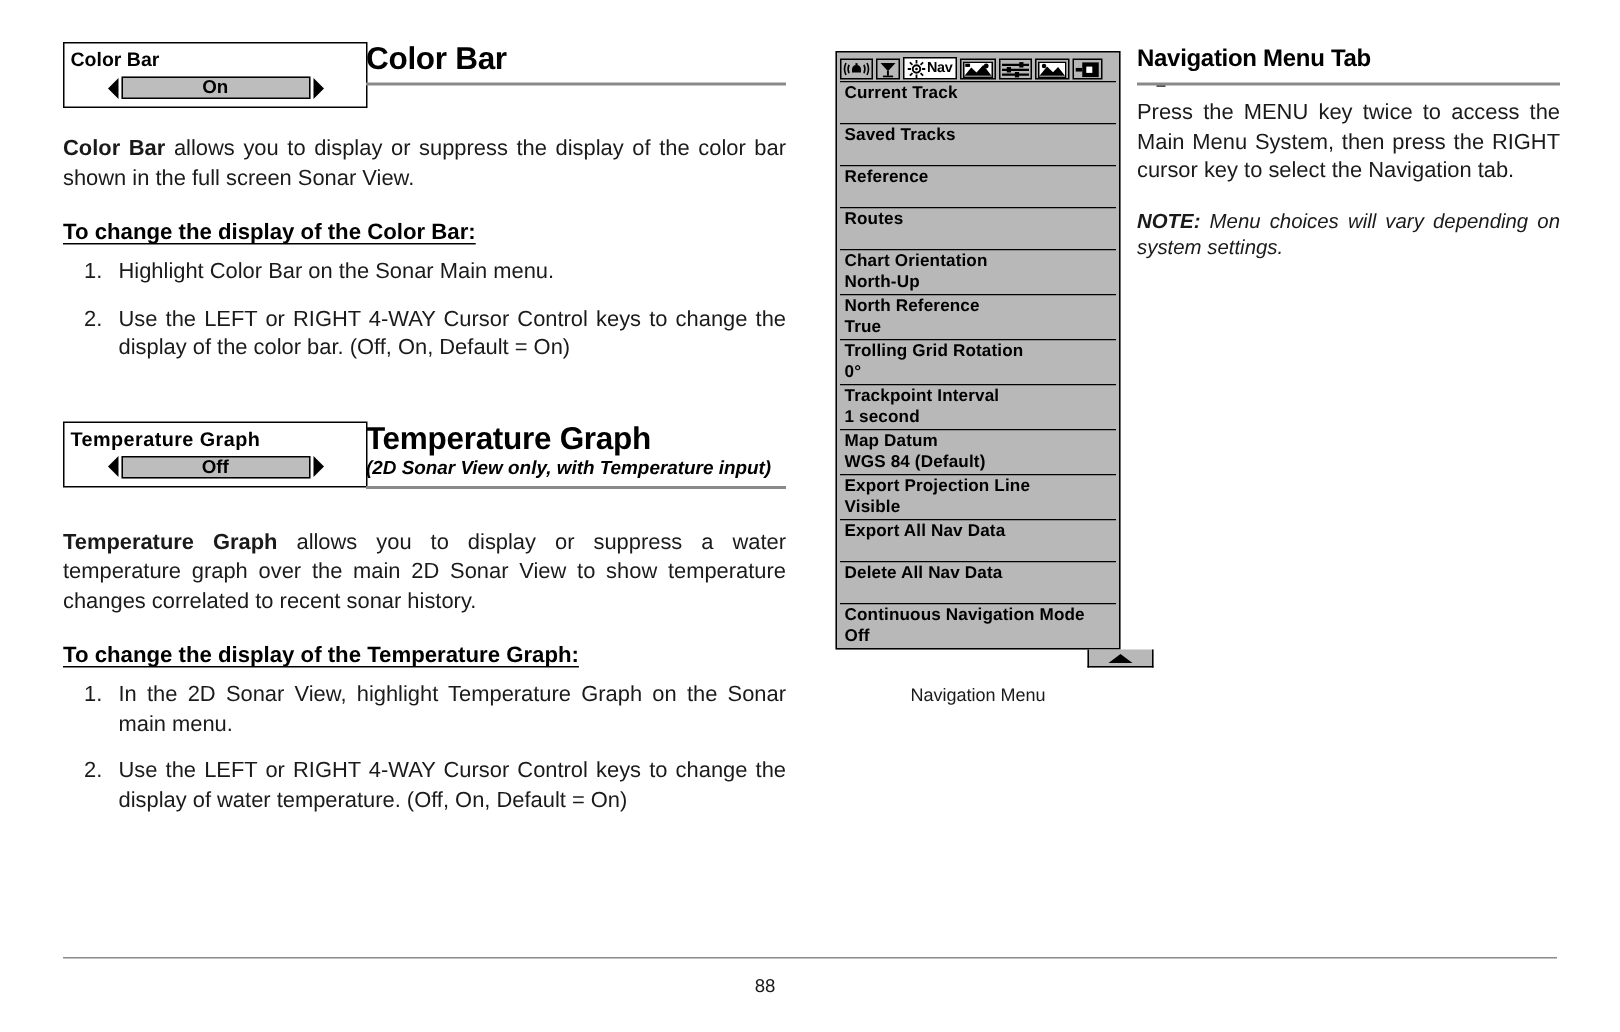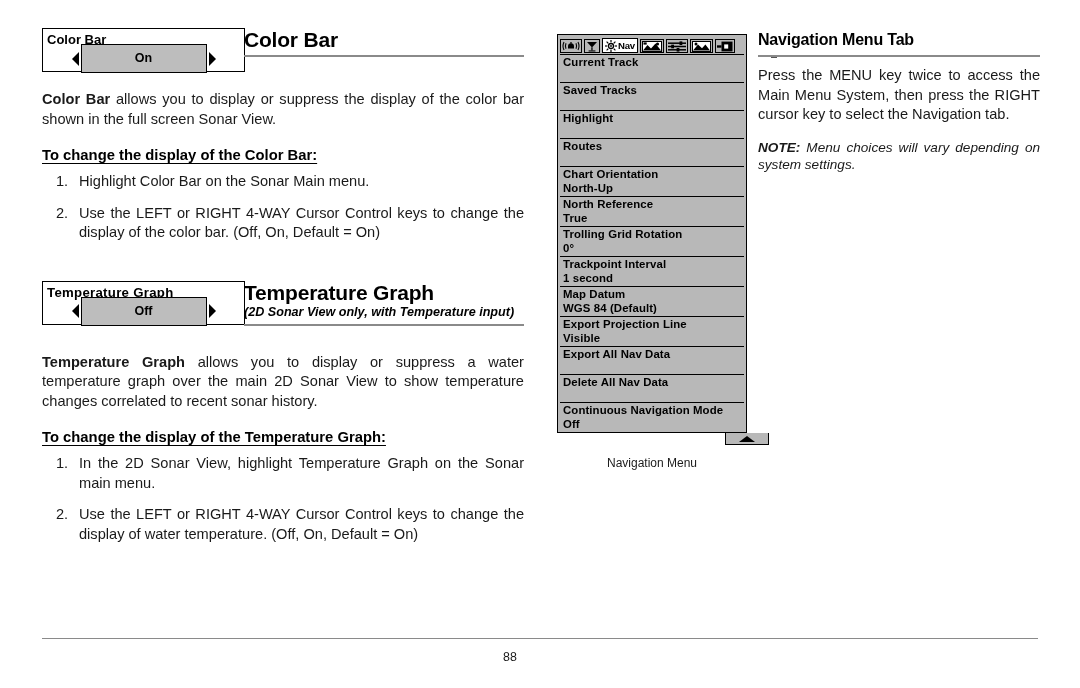--- a/index.html
+++ b/index.html
@@ -71,21 +71,21 @@
   .arrow-l, .arrow-r {
     width: 0; height: 0;
     border-top: 7px solid transparent;
     border-bottom: 7px solid transparent;
   }
   .arrow-l { border-right: 7px solid #000; }
   .arrow-r { border-left: 7px solid #000; }
   .slider-track {
     background: #bdbdbd;
     border: 1px solid #000;
-    height: 29px;
+    height: 15px;
     box-sizing: border-box;
     width: 126px;
     display: flex;
     align-items: center;
     justify-content: center;
     margin: 0 2px;
   }
   .slider-value {
     font-size: 12.5px;
     font-weight: bold;
@@ -471,21 +471,21 @@
         <div class="mi-label">Current Track</div>
         <div class="mi-spacer"></div>
       </div>
 
       <div class="menu-item">
         <div class="mi-label">Saved Tracks</div>
         <div class="mi-spacer"></div>
       </div>
 
       <div class="menu-item">
-        <div class="mi-label">Highlight</div>
+        <div class="mi-label">Reference</div>
         <div class="mi-spacer"></div>
       </div>
 
       <div class="menu-item">
         <div class="mi-label">Routes</div>
         <div class="mi-spacer"></div>
       </div>
 
       <div class="menu-item">
         <div class="mi-label">Chart Orientation</div>

